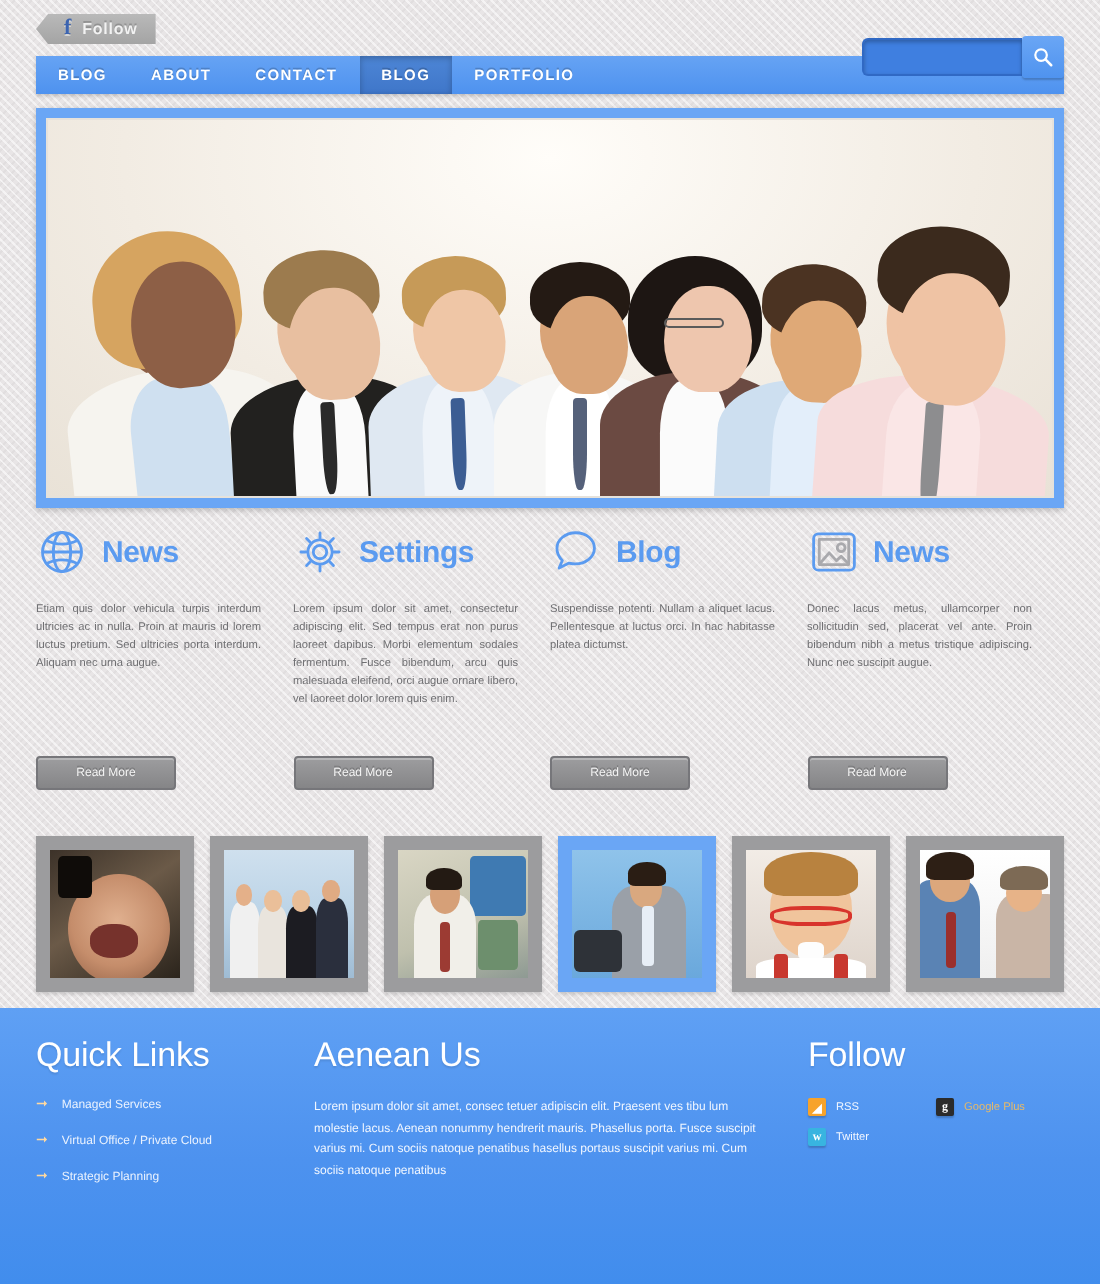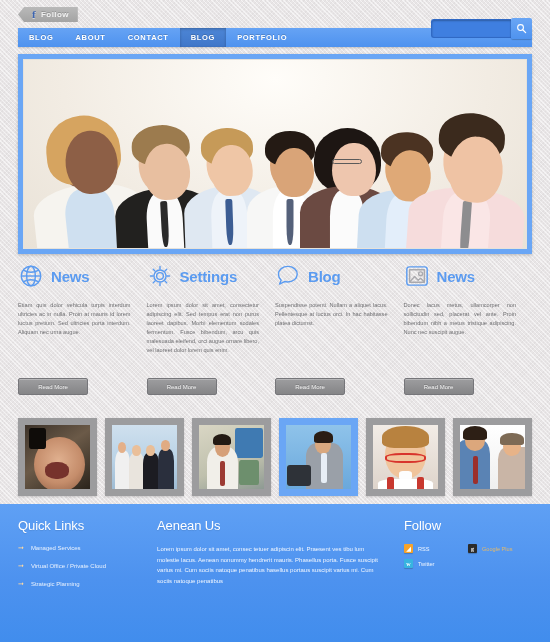--- a/index.html
+++ b/index.html
@@ -281,21 +281,21 @@
     background: linear-gradient(#5fa0f4 0%, #4d92ef 55%, #418ded 100%);
     padding: 14px 18px 0 18px;
     display: flex;
   }
   .f-col-links { width: 150px; }
   .f-col-about { width: 265px; padding-right: 18px; }
   .f-col-follow { flex: 1; }
 
   .f-title {
     color: #ffffff;
-    font-size: 13px;
+    font-size: 17px;
     font-weight: normal;
     letter-spacing: -.1px;
     margin-bottom: 11px;
     text-shadow: 0 1px 1px rgba(0,0,0,.1);
   }
   .f-link {
     display: flex;
     align-items: center;
     gap: 7px;
     margin-bottom: 11px;

